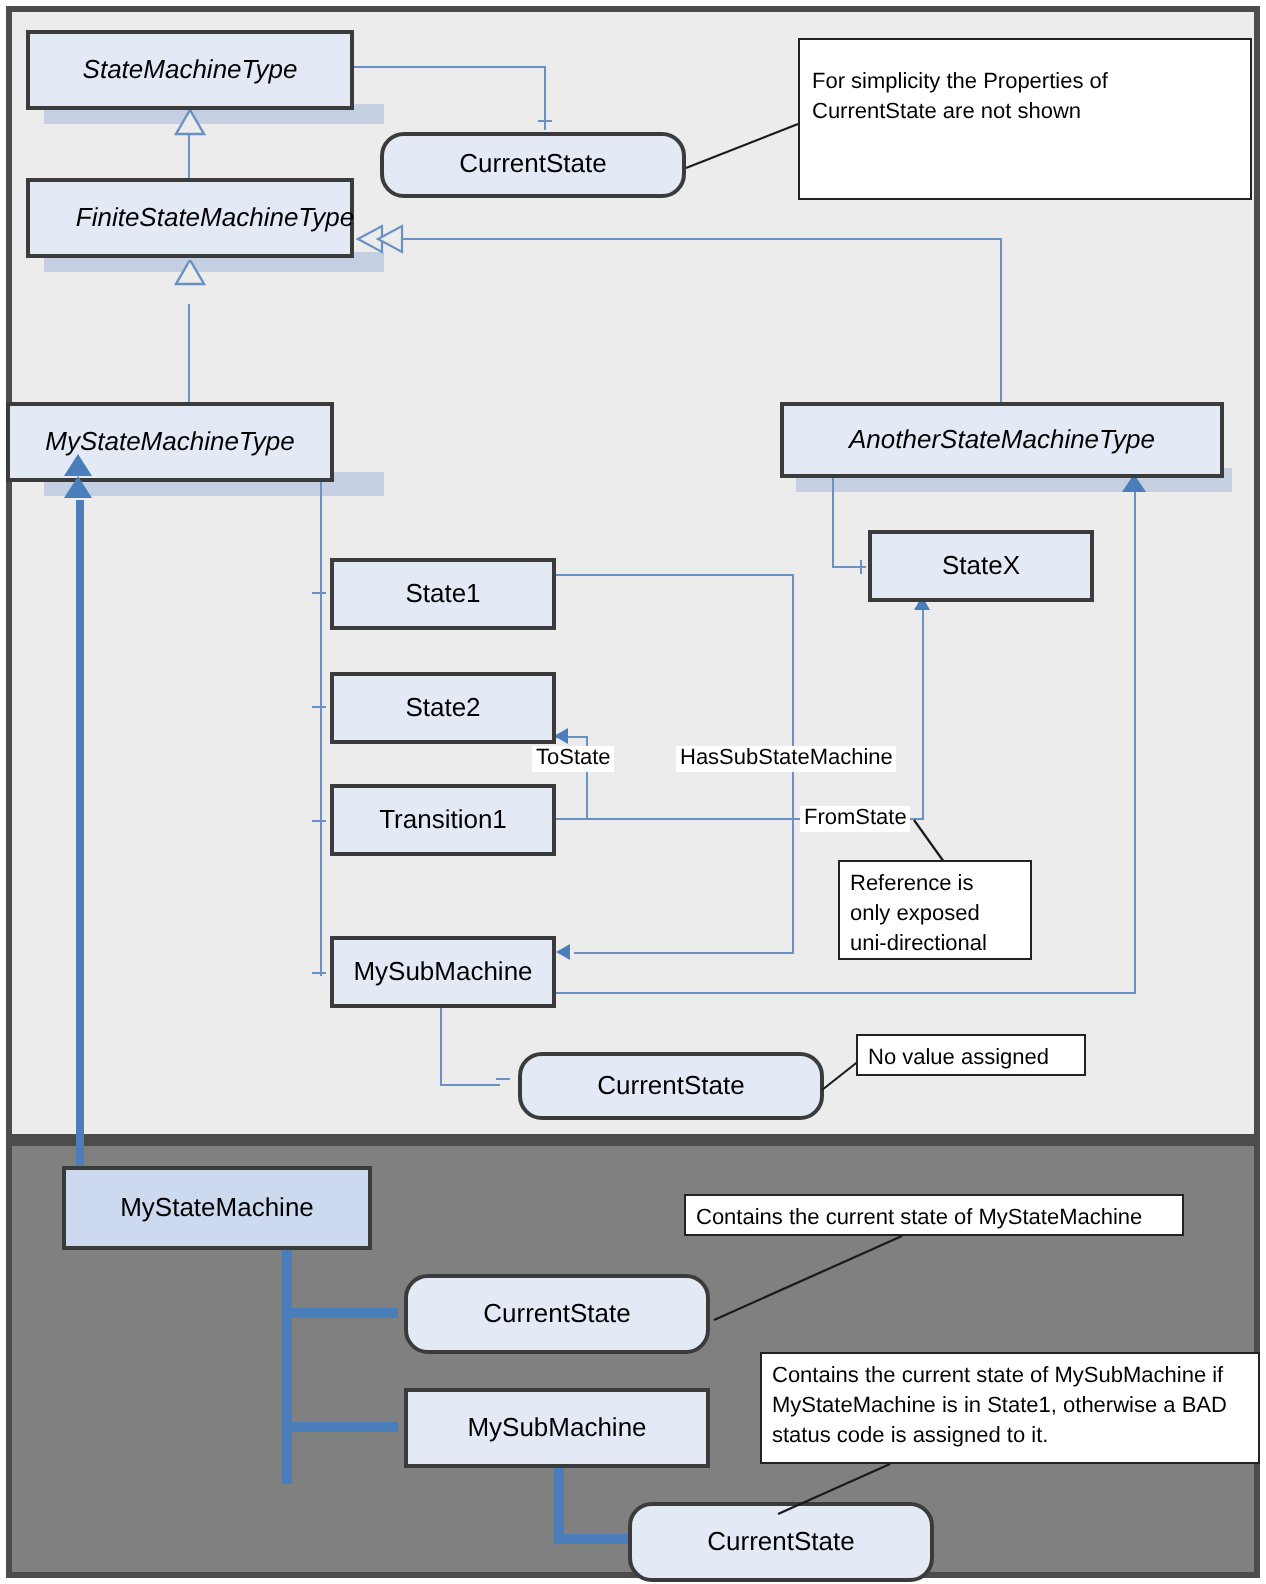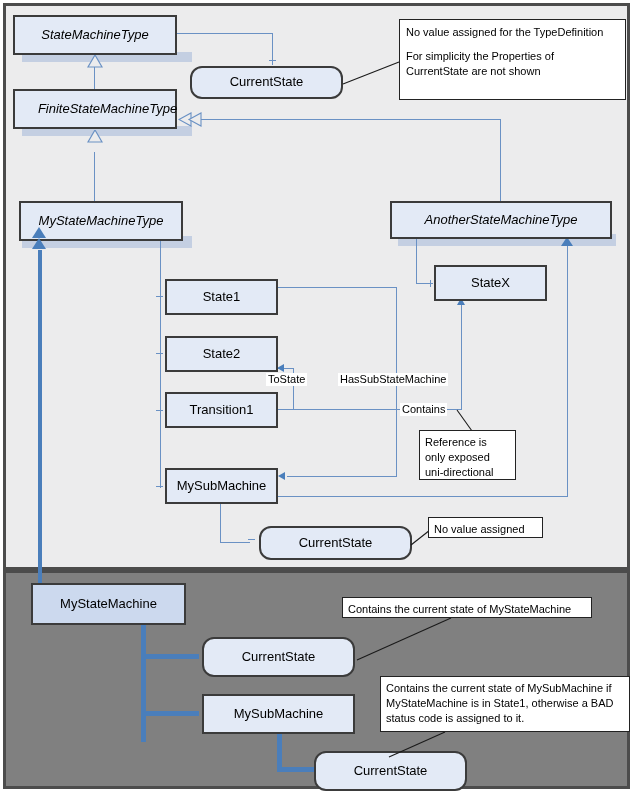--- a/index.html
+++ b/index.html
@@ -76,21 +76,21 @@
   <div class="shadow" style="left:398px;top:234px;width:218px;height:12px;"></div>
 
   <div class="node abstract" style="left:13px;top:15px;width:164px;height:40px;z-index:5;">
     <span>StateMachineType</span>
   </div>
 
   <div class="node abstract" style="left:13px;top:89px;width:164px;height:40px;z-index:5;padding-left:25px;">
     <span>FiniteStateMachineType</span>
   </div>
 
-  <div class="node abstract" style="left:19px;top:201px;width:164px;height:40px;z-index:5;">
+  <div class="node abstract" style="left:3px;top:201px;width:164px;height:40px;z-index:5;">
     <span>MyStateMachineType</span>
   </div>
 
   <div class="node abstract" style="left:390px;top:201px;width:222px;height:38px;z-index:5;">
     <span>AnotherStateMachineType</span>
   </div>
 
   <div class="ln lnv" style="left:94px;top:65px;height:25px;"></div>
   <svg class="gensvg" style="left:87px;top:55px;" width="16" height="14">
     <polygon points="8,0 15,12 1,12" fill="#ececed" stroke="#6a91c4" stroke-width="1.2"></polygon>
@@ -103,21 +103,20 @@
 
   <div class="ln lnh" style="left:177px;top:33px;width:96px;"></div>
   <div class="ln lnv" style="left:272px;top:33px;height:32px;"></div>
   <div class="tickh" style="left:269px;top:60px;"></div>
 
   <div class="node rounded" style="left:190px;top:66px;width:153px;height:33px;z-index:5;">
     <span>CurrentState</span>
   </div>
 
   <div class="note" style="left:399px;top:19px;width:227px;height:81px;">
-    <div>No value assigned for the TypeDefinition</div>
     <div style="height:9px;"></div>
     <div>For simplicity the Properties of</div>
     <div>CurrentState are not shown</div>
   </div>
   <div class="leader" style="left:343px;top:60px;">
     <svg width="60" height="32">
         <line x1="0" y1="24" x2="56" y2="2" stroke="#1a1a1a" stroke-width="1.1"></line>
       </svg>
   </div>
 
@@ -159,21 +158,21 @@
   <div class="ln lnh" style="left:278px;top:287px;width:119px;"></div>
   <div class="ln lnv" style="left:396px;top:287px;height:190px;"></div>
   <div class="ln lnh" style="left:287px;top:476px;width:110px;"></div>
   <div class="ah ah-left" style="left:278px;top:472px;"></div>
   <div class="elabel" style="left:338px;top:373px;">HasSubStateMachine</div>
 
   <div class="ln lnh" style="left:278px;top:409px;width:125px;"></div>
   <div class="ln lnh" style="left:440px;top:409px;width:22px;"></div>
   <div class="ln lnv" style="left:461px;top:305px;height:105px;"></div>
   <div class="ah ah-up" style="left:457px;top:298px;"></div>
-  <div class="elabel" style="left:400px;top:403px;">Contains</div>
+  <div class="elabel" style="left:400px;top:403px;">FromState</div>
 
   <div class="ln lnv" style="left:416px;top:239px;height:45px;"></div>
   <div class="ln lnh" style="left:416px;top:283px;width:17px;"></div>
   <div class="tick" style="left:430px;top:280px;"></div>
   <div class="node" style="left:434px;top:265px;width:113px;height:36px;z-index:5;">
     <span>StateX</span>
   </div>
 
   <div class="note tight" style="left:419px;top:430px;width:97px;height:50px;">
     <div>Reference is</div>

